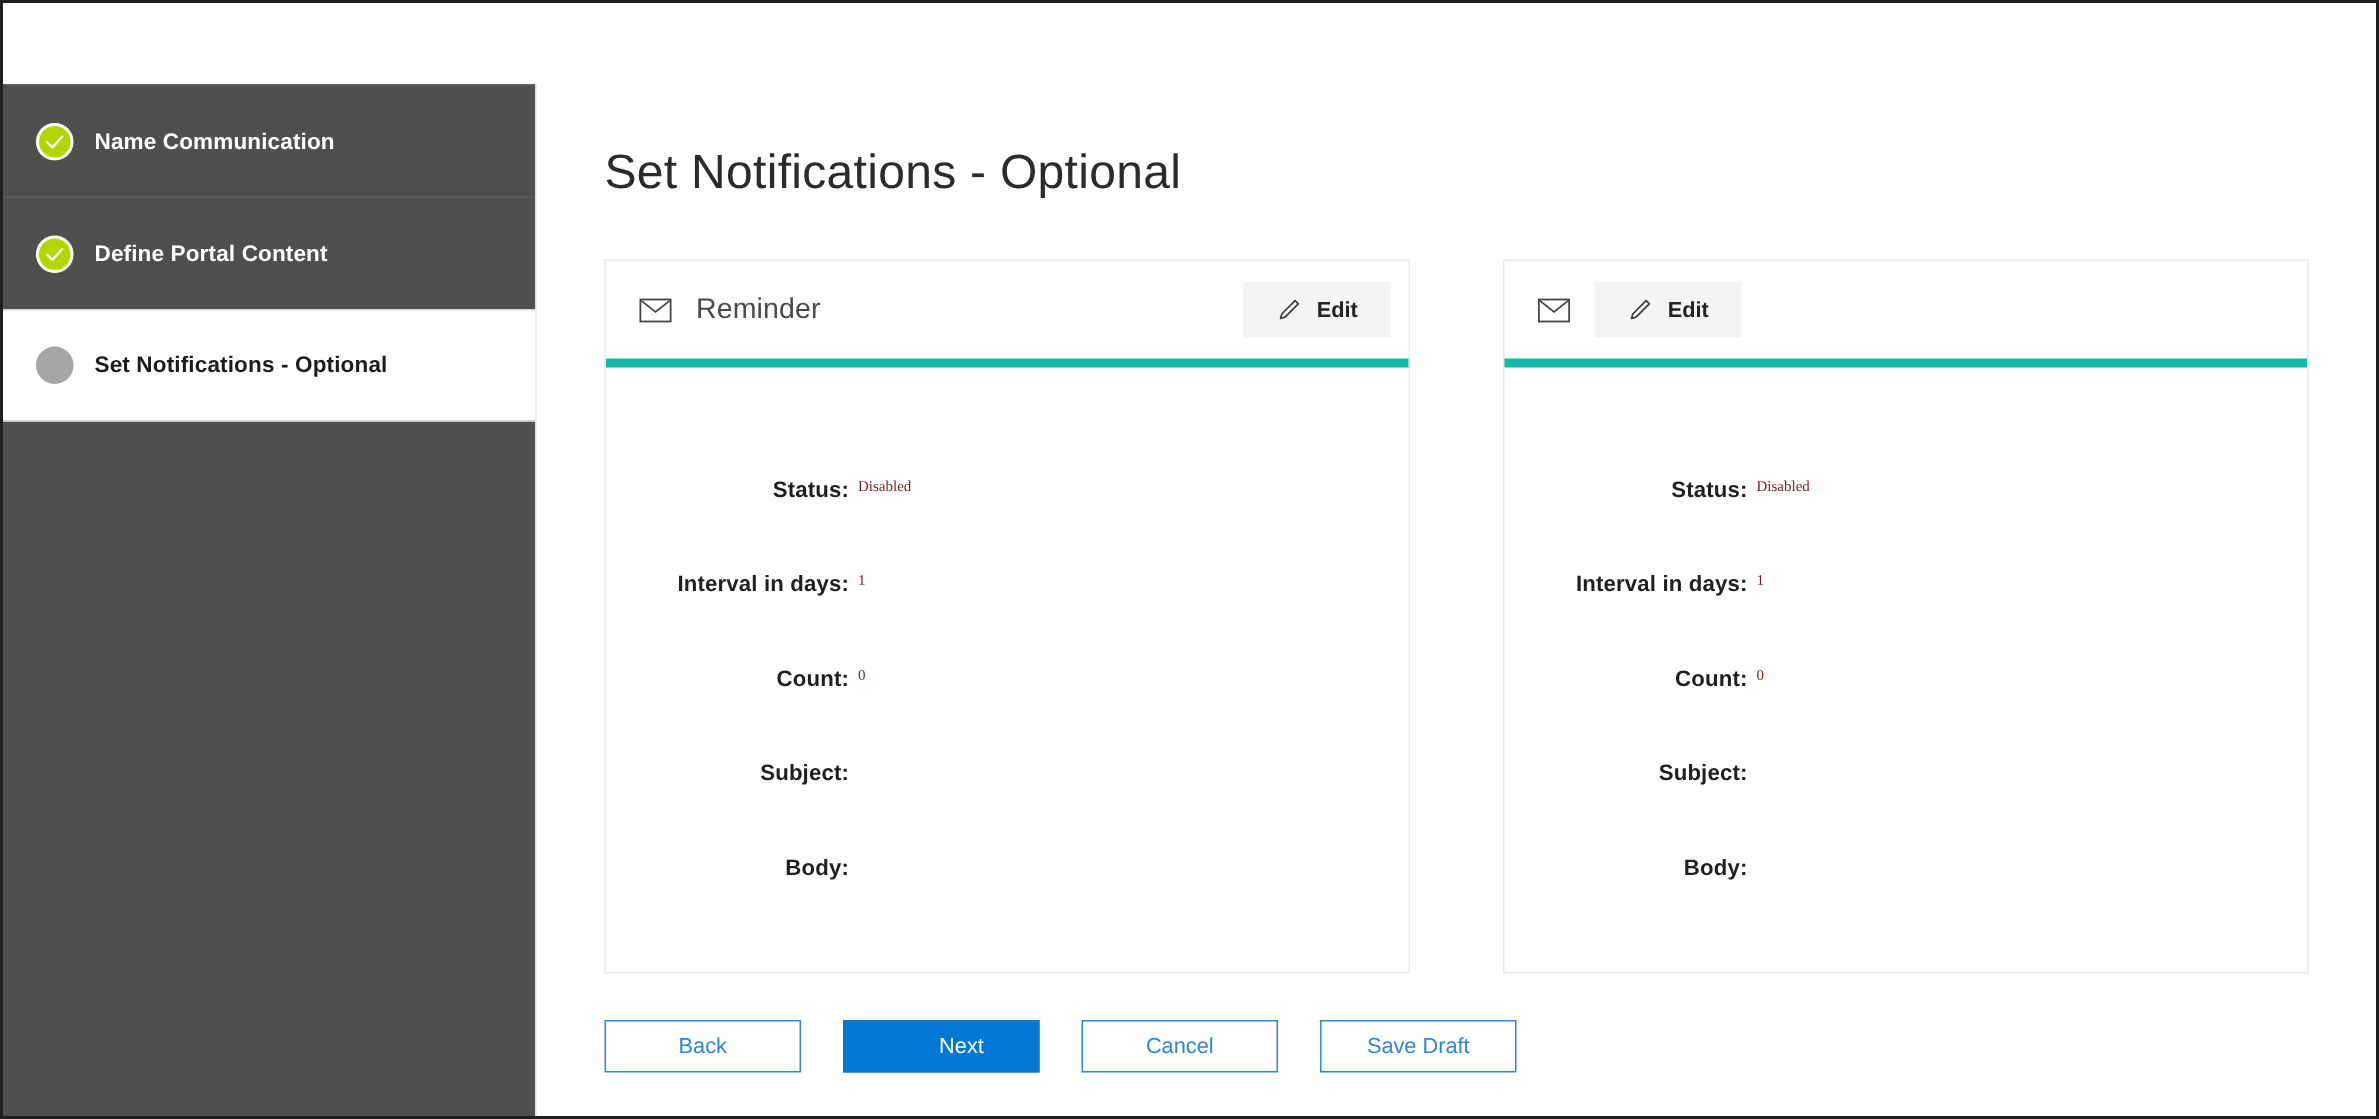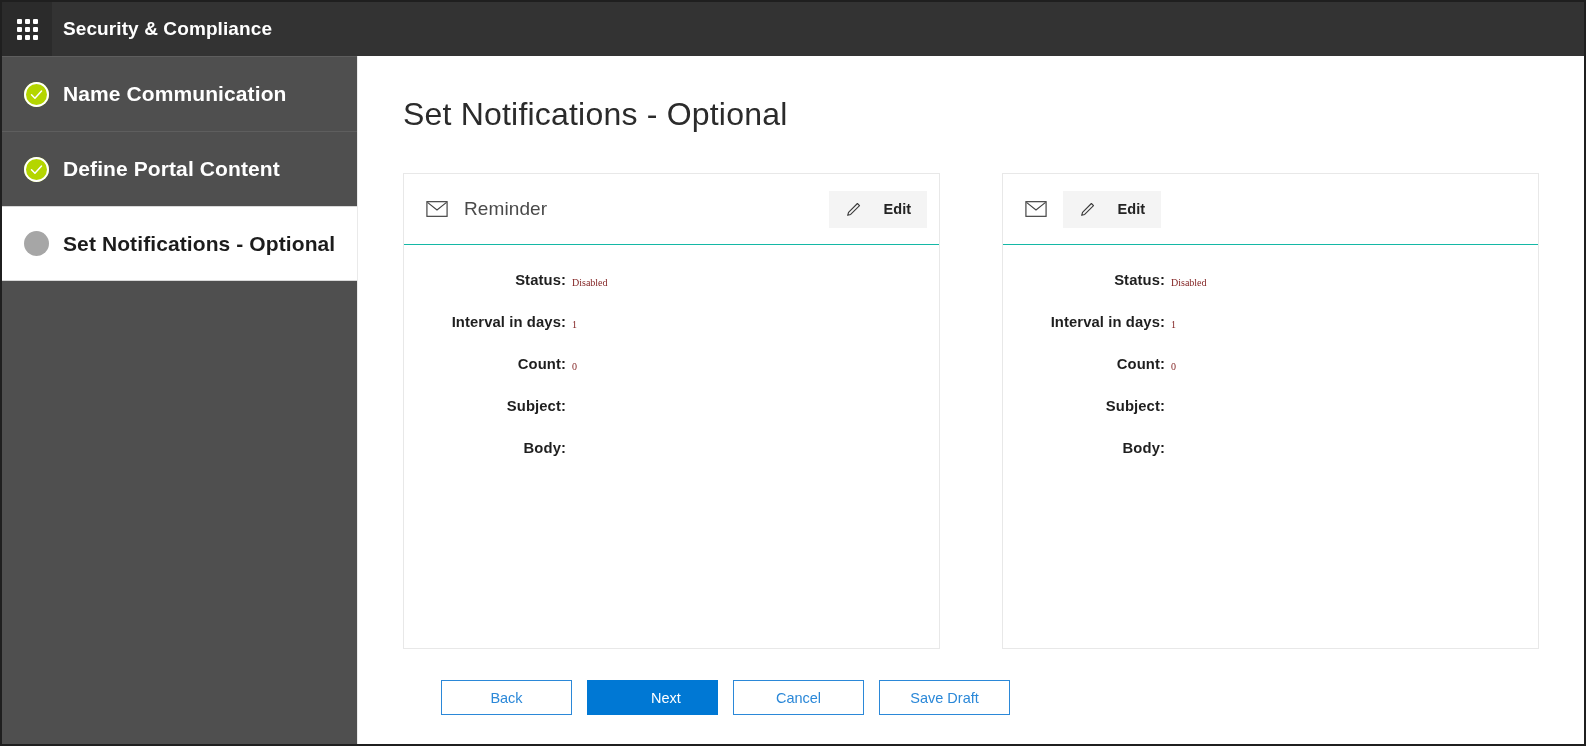--- a/index.html
+++ b/index.html
@@ -109,21 +109,21 @@
   }
   .nav-icon.done {
     background: #b4d600;
     box-shadow: inset 0 0 0 2px #ffffff;
   }
   .nav-icon.pending {
     background: #a6a6a6;
   }
   .nav-icon.done svg { display: block; }
   .nav-label {
-    font-size: 21px;
+    font-size: 15px;
     font-weight: 600;
     color: #ffffff;
     letter-spacing: .1px;
   }
   .nav-item.active .nav-label { color: #1c1c1c; }
 
   
   .main {
     position: absolute;
     left: 355px;
@@ -157,21 +157,21 @@
     background: #ffffff;
     border: 1px solid #e8e8e8;
     box-sizing: border-box;
     height: 476px;
     display: flex;
     flex-direction: column;
   }
   .card-head {
     height: 71px;
     flex: 0 0 auto;
-    border-bottom: 1px solid #14b8a6;
+    border-bottom: 6px solid #14b8a6;
     display: flex;
     align-items: center;
     padding: 0 12px 0 22px;
     box-sizing: border-box;
   }
   .envelope {
     width: 22px;
     height: 22px;
     flex: 0 0 auto;
     margin-right: 16px;
@@ -184,42 +184,43 @@
     flex: 1 1 auto;
     letter-spacing: .1px;
   }
   .edit-btn {
     background: #f4f4f4;
     border: none;
     height: 37px;
     min-width: 98px;
     display: flex;
     align-items: center;
-    justify-content: space-between;
+    justify-content: center;
     gap: 10px;
     cursor: pointer;
     padding: 0 16px;
     font-family: inherit;
   }
   .edit-btn .pencil { width: 17px; height: 17px; color: #3b3b3b; display:block; }
   .edit-btn span {
     font-size: 14.5px;
     font-weight: 700;
     color: #232323;
   }
 
   .card-body {
     flex: 1 1 auto;
     padding-top: 27px;
     box-sizing: border-box;
   }
   .field-row {
     display: flex;
-    align-items: flex-end;
+    align-items: flex-start;
     margin-bottom: 26px;
+    margin-top: 47px;
   }
   .field-label {
     width: 162px;
     flex: 0 0 auto;
     text-align: right;
     font-size: 14.8px;
     font-weight: 700;
     color: #1f1f1f;
     letter-spacing: .1px;
   }
@@ -230,22 +231,21 @@
     color: #7f1d1d;
     font-family: Liberation Serif, serif;
   }
 
   
   .actions {
     position: absolute;
     left: 45px;
     top: 624px;
     display: flex;
-    gap: 15px;
-    margin-left: 38px;
+    gap: 28px;
   }
   .btn {
     height: 35px;
     min-width: 131px;
     box-sizing: border-box;
     border: 1px solid #2b88d8;
     background: #ffffff;
     color: #2b88d8;
     font-size: 14.5px;
     font-family: inherit;
@@ -260,36 +260,20 @@
     border-color: #0078d4;
     color: #ffffff;
     padding-left: 37px;
   }
 </style>
 </head>
 <body>
 
 <div id="app">
 
-  <div class="topbar">
-    <div class="waffle">
-      <div class="waffle-grid">
-        <i></i>
-          <i></i>
-          <i></i>
-          <i></i>
-          <i></i>
-          <i></i>
-          <i></i>
-          <i></i>
-          <i></i>
-      </div>
-    </div>
-    <div class="app-title">Security &amp; Compliance</div>
-  </div>
 
   <div class="sidebar">
 
     <div class="nav-item">
       <div class="nav-icon done">
         <svg viewBox="0 0 24 24" width="15" height="15" fill="none" stroke="#ffffff" stroke-width="2.4" stroke-linecap="round" stroke-linejoin="round">
             <polyline points="4,12.5 9.5,18 20,6.5"></polyline>
           </svg>
       </div>
       <div class="nav-label">Name Communication</div>

